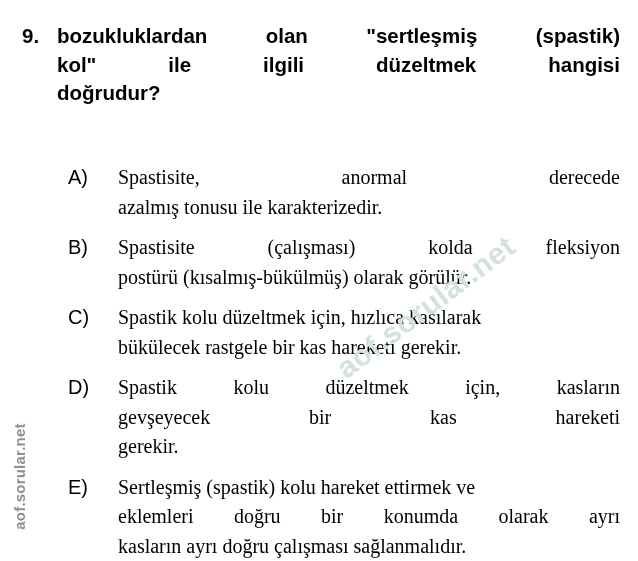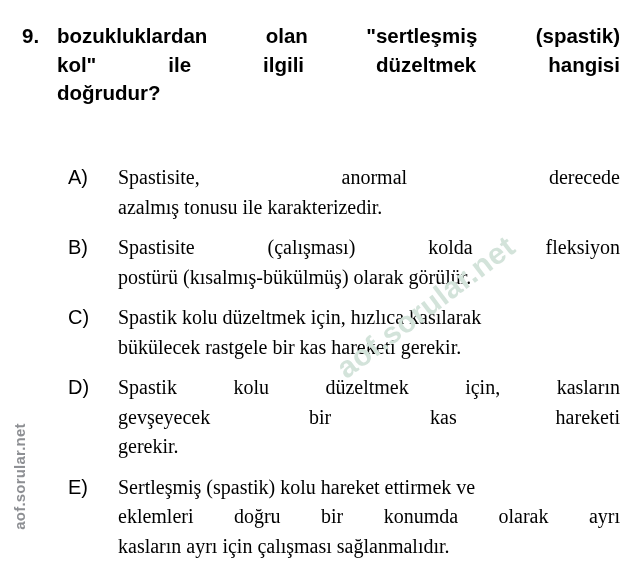--- a/index.html
+++ b/index.html
@@ -203,21 +203,21 @@
       <div class="opt-text">
           <span class="ln">Sertleşmiş (spastik) kolu hareket ettirmek ve</span>
           <span class="ln just">
             <span>eklemleri</span>
             <span>doğru</span>
             <span>bir</span>
             <span>konumda</span>
             <span>olarak</span>
             <span>ayrı</span>
           </span>
-          <span class="ln">kasların ayrı için çalışması sağlanmalıdır.</span>
+          <span class="ln">kasların ayrı doğru çalışması sağlanmalıdır.</span>
         </div>
     </div>
 
   </div>
 
   <div class="wm-vertical">aof.sorular.net</div>
   <div class="wm-diagonal">aof.sorular.net</div>
 
 </div>
 

